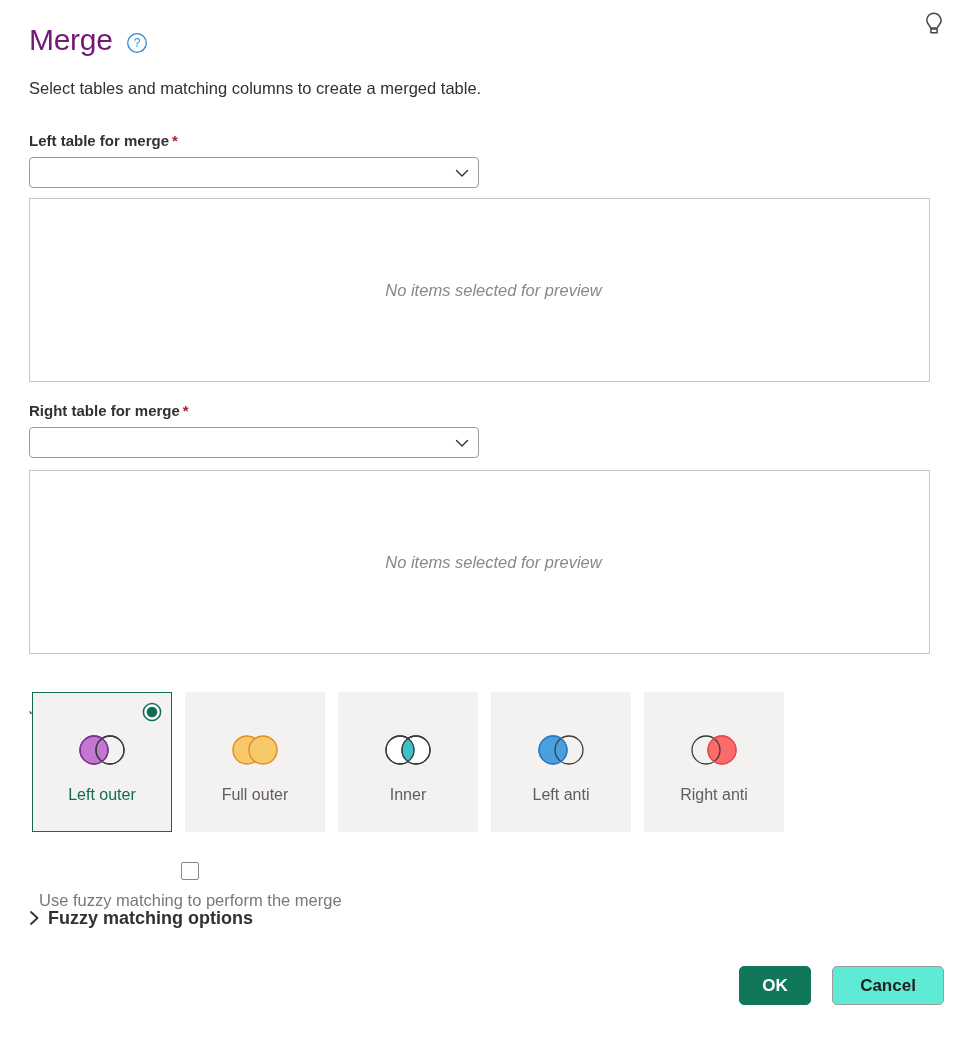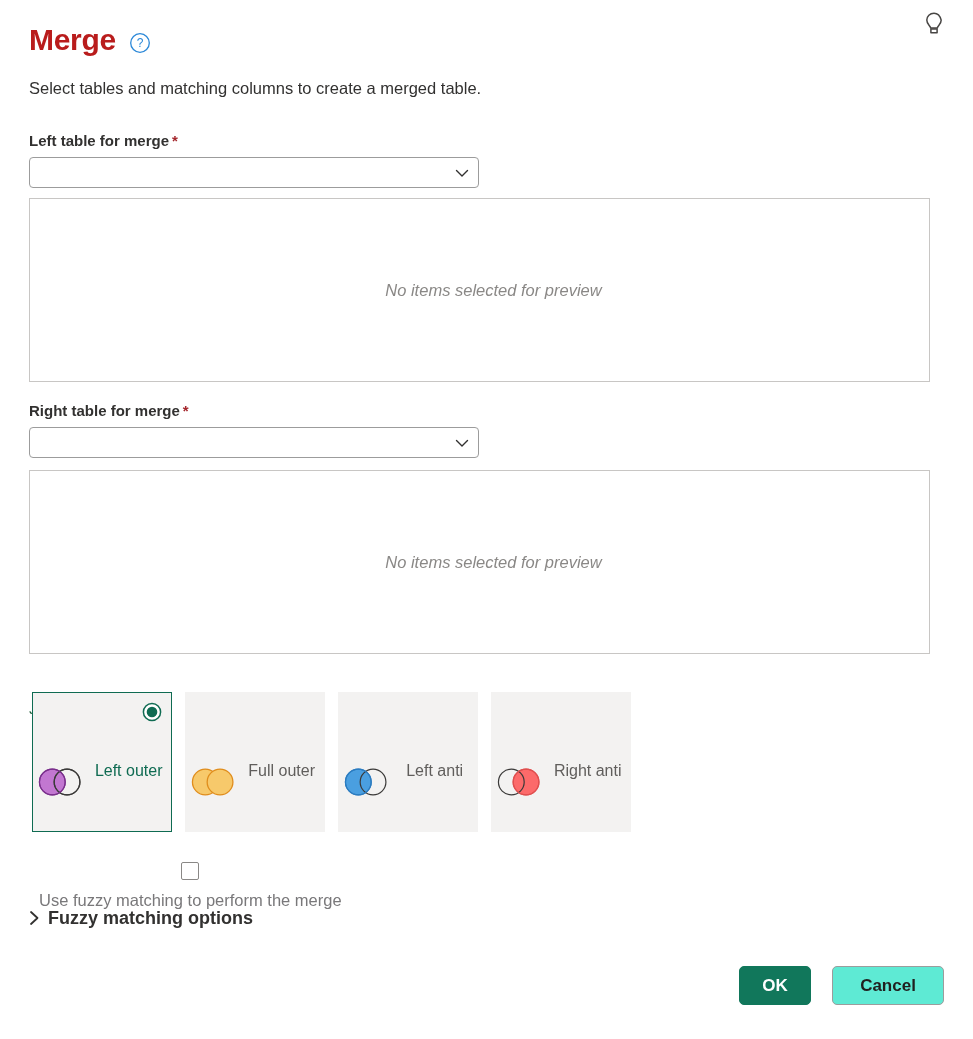--- a/index.html
+++ b/index.html
@@ -32,23 +32,23 @@
     right: 28px;
     height: 46px;
   }
   .title-wrap {
     display: flex;
     align-items: center;
     gap: 13px;
   }
   .dialog-title {
     font-size: 30px;
-    font-weight: 700;
+    font-weight: 400;
     letter-spacing: -0.3px;
-    color: #b91c1c;
+    color: #701a75;
     line-height: 36px;
   }
   .help-icon {
     width: 22px;
     height: 22px;
     display: block;
     cursor: pointer;
     margin-top: 6px;
   }
   .bulb-icon {
@@ -148,21 +148,21 @@
   }
   .join-tile {
     position: relative;
     width: 140px;
     height: 140px;
     background: #f3f2f1;
     border: 1px solid transparent;
     box-sizing: border-box;
     cursor: pointer;
     display: flex;
-    flex-direction: row;
+    flex-direction: column;
     align-items: center;
     justify-content: flex-start;
   }
   .join-tile.selected {
     border: 1px solid #0f6b52;
     background: #f3f2f1;
   }
   .join-venn {
     margin-top: 40px;
     width: 58px;
@@ -340,20 +340,30 @@
 
 
     <div class="join-tile">
       <svg class="join-venn" viewBox="0 0 58 34">
         <circle cx="21" cy="17" r="14" fill="#f7c96b" stroke="#e08d1c" stroke-width="1.4"></circle>
         <circle cx="37" cy="17" r="14" fill="#f7c96b" stroke="#e08d1c" stroke-width="1.4"></circle>
       </svg>
       <div class="join-tile-label">Full outer</div>
     </div>
 
+    <div class="join-tile">
+      <svg class="join-venn" viewBox="0 0 58 34">
+        <circle cx="21" cy="17" r="14" fill="#ffffff" stroke="#3b3a39" stroke-width="1.3"></circle>
+        <circle cx="37" cy="17" r="14" fill="#ffffff" stroke="#3b3a39" stroke-width="1.3"></circle>
+        <path d="M29 5.5 A14 14 0 0 1 29 28.5 A14 14 0 0 1 29 5.5 Z" fill="#3fc0c9" stroke="#2a9aa3" stroke-width="1"></path>
+        <circle cx="21" cy="17" r="14" fill="none" stroke="#3b3a39" stroke-width="1.3"></circle>
+        <circle cx="37" cy="17" r="14" fill="none" stroke="#3b3a39" stroke-width="1.3"></circle>
+      </svg>
+      <div class="join-tile-label">Inner</div>
+    </div>
 
     <div class="join-tile">
       <svg class="join-venn" viewBox="0 0 58 34">
         <circle cx="21" cy="17" r="14" fill="#4a9fe0" stroke="#2b7cc0" stroke-width="1.3"></circle>
         <path d="M29 5.5 A14 14 0 0 1 29 28.5 A14 14 0 0 0 29 5.5 Z" fill="#ffffff"></path>
         <circle cx="37" cy="17" r="14" fill="none" stroke="#3b3a39" stroke-width="1.3"></circle>
         <circle cx="21" cy="17" r="14" fill="none" stroke="#2b7cc0" stroke-width="1.3"></circle>
       </svg>
       <div class="join-tile-label">Left anti</div>
     </div>

